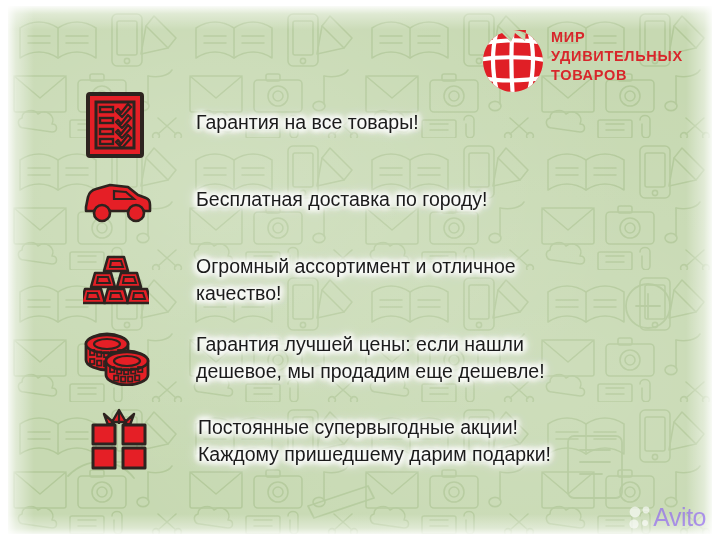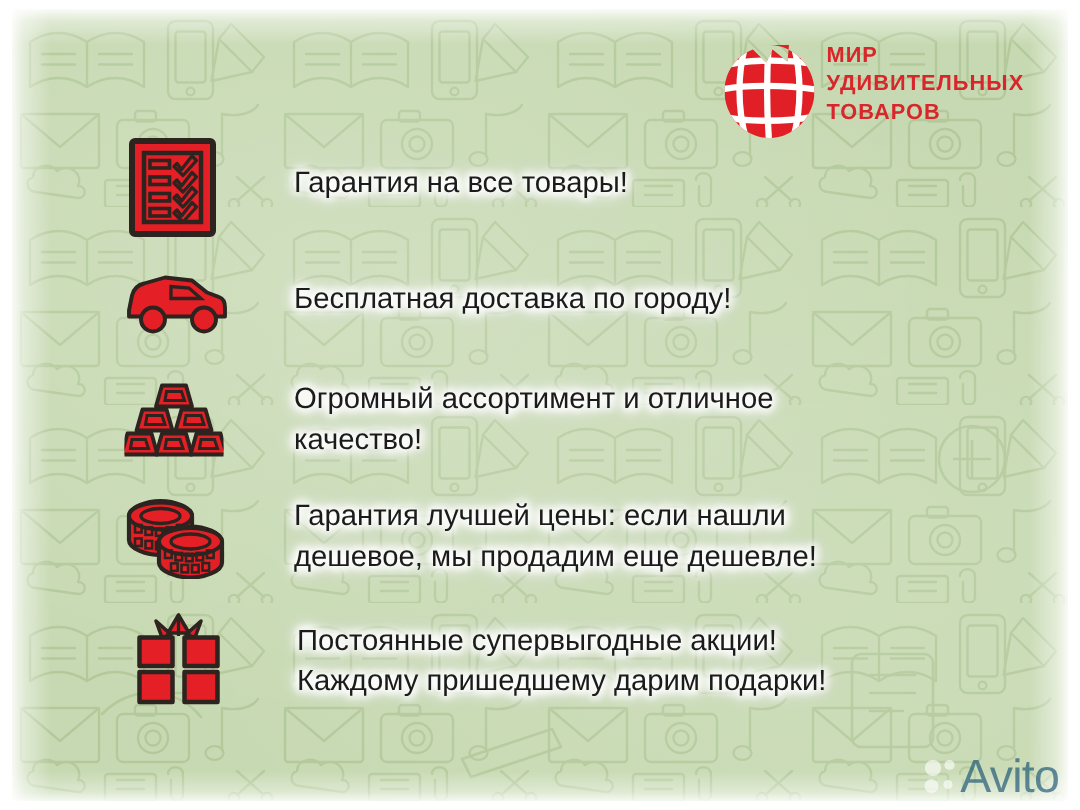--- a/index.html
+++ b/index.html
@@ -109,22 +109,22 @@
 
   
   .avito {
     position: absolute;
     right: 14px; bottom: 8px;
     display: flex; align-items: center;
     opacity: .62;
   }
   .avito-dots { width: 22px; height: 26px; }
   .avito-word {
-    color: #0c4a6e;
-    font-size: 31px;
+    color: #8b5cf6;
+    font-size: 25px;
     line-height: 29px;
     font-weight: normal;
     margin-left: 2px;
     letter-spacing: -.5px;
   }
 </style>
 </head>
 <body>
 
 <div id="banner">

